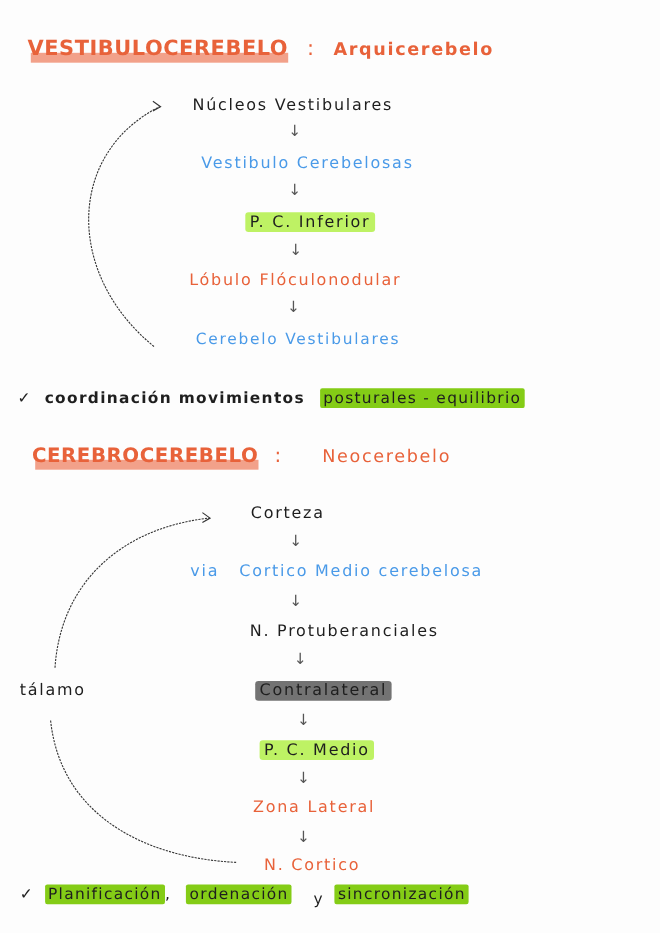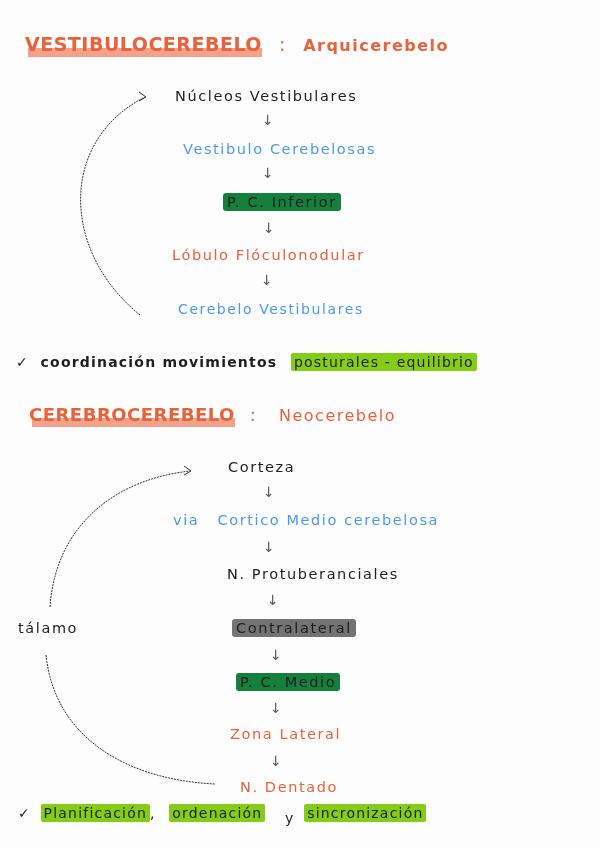--- a/index.html
+++ b/index.html
@@ -17,21 +17,21 @@
   }
   .title .ul {
     position: relative; display: inline-block;
   }
   .title .ul::before {
     content: ""; position: absolute; left: 3px; right: 0; bottom: -2px; height: 9px;
     background: #f2a18a; z-index: -1;
   }
   .subtitle { font-size: 16px; letter-spacing: 1.5px; }
   .node { font-size: 14.5px; letter-spacing: 1.6px; }
-  .hl-red { background: #15803d; padding: 1px 4px; border-radius: 3px; }
+  .hl-red { background: #bef264; padding: 1px 4px; border-radius: 3px; }
   .hl-green { background: #737373; padding: 1px 4px; border-radius: 3px; }
   .hl-yellow { background: #84cc16; padding: 1px 3px; border-radius: 2px; }
   .arrow {
     position: absolute; width: 10px; height: 20px; font-size: 14px; color: #555;
     line-height: 20px; text-align: center;
   }
   .note { font-size: 14px; letter-spacing: 1.2px; color: #1e1e1e; }
   svg.curve { position: absolute; left: 0; top: 0; pointer-events: none; }
   .layer { position: relative; z-index: 1; }
 </style>
@@ -66,39 +66,39 @@
 
   <div class="abs note" style="left:16px; top:354px;">
     <span>✓</span>
     <span style="margin-left:6px; margin-right:8px;font-weight:bold;">coordinación  movimientos</span>
     <span class="hl-yellow">posturales - equilibrio</span>
   </div>
 
   <div class="abs title orange" style="left:29px; top:404px; font-size:18px;">
     <span class="ul">CEREBROCEREBELO</span>
     <span style="font-weight:normal; margin-left:8px;">:</span>
-    <span class="subtitle" style="font-weight:normal; margin-left:16px;">Neocerebelo</span>
+    <span class="subtitle" style="font-weight:normal; margin-left:30px;">Neocerebelo</span>
   </div>
 
   <div class="abs node black" style="left:228px; top:459px;">Corteza</div>
   <div class="arrow" style="left:263px; top:482px;">↓</div>
   <div class="abs node blue" style="left:173px; top:512px;">
     <span>via</span>
     <span style="margin-left:12px;">Cortico Medio cerebelosa</span>
   </div>
   <div class="arrow" style="left:263px; top:537px;">↓</div>
   <div class="abs node black" style="left:227px; top:566px;">N. Protuberanciales</div>
   <div class="arrow" style="left:267px; top:590px;">↓</div>
   <div class="abs node black hl-green" style="left:232px; top:619px;">Contralateral</div>
   <div class="arrow" style="left:270px; top:645px;">↓</div>
   <div class="abs node black hl-red" style="left:236px; top:673px;">P. C. Medio</div>
   <div class="arrow" style="left:270px; top:698px;">↓</div>
   <div class="abs node orange" style="left:230px; top:726px;">Zona   Lateral</div>
   <div class="arrow" style="left:270px; top:751px;">↓</div>
-  <div class="abs node orange" style="left:240px; top:779px;">N. Dentado</div>
+  <div class="abs node orange" style="left:240px; top:779px;">N. Cortico</div>
 
   <div class="abs node black" style="left:18px; top:620px;">tálamo</div>
 
   <div class="abs note" style="left:18px; top:805px;">
     <span>✓</span>
     <span class="hl-yellow" style="margin-left:4px;">Planificación</span><span>,</span>
     <span class="hl-yellow" style="margin-left:8px;">ordenación</span>
     <span style="margin-left:14px; position:relative; top:5px;">y</span>
     <span class="hl-yellow" style="margin-left:4px;">sincronización</span>
   </div>

